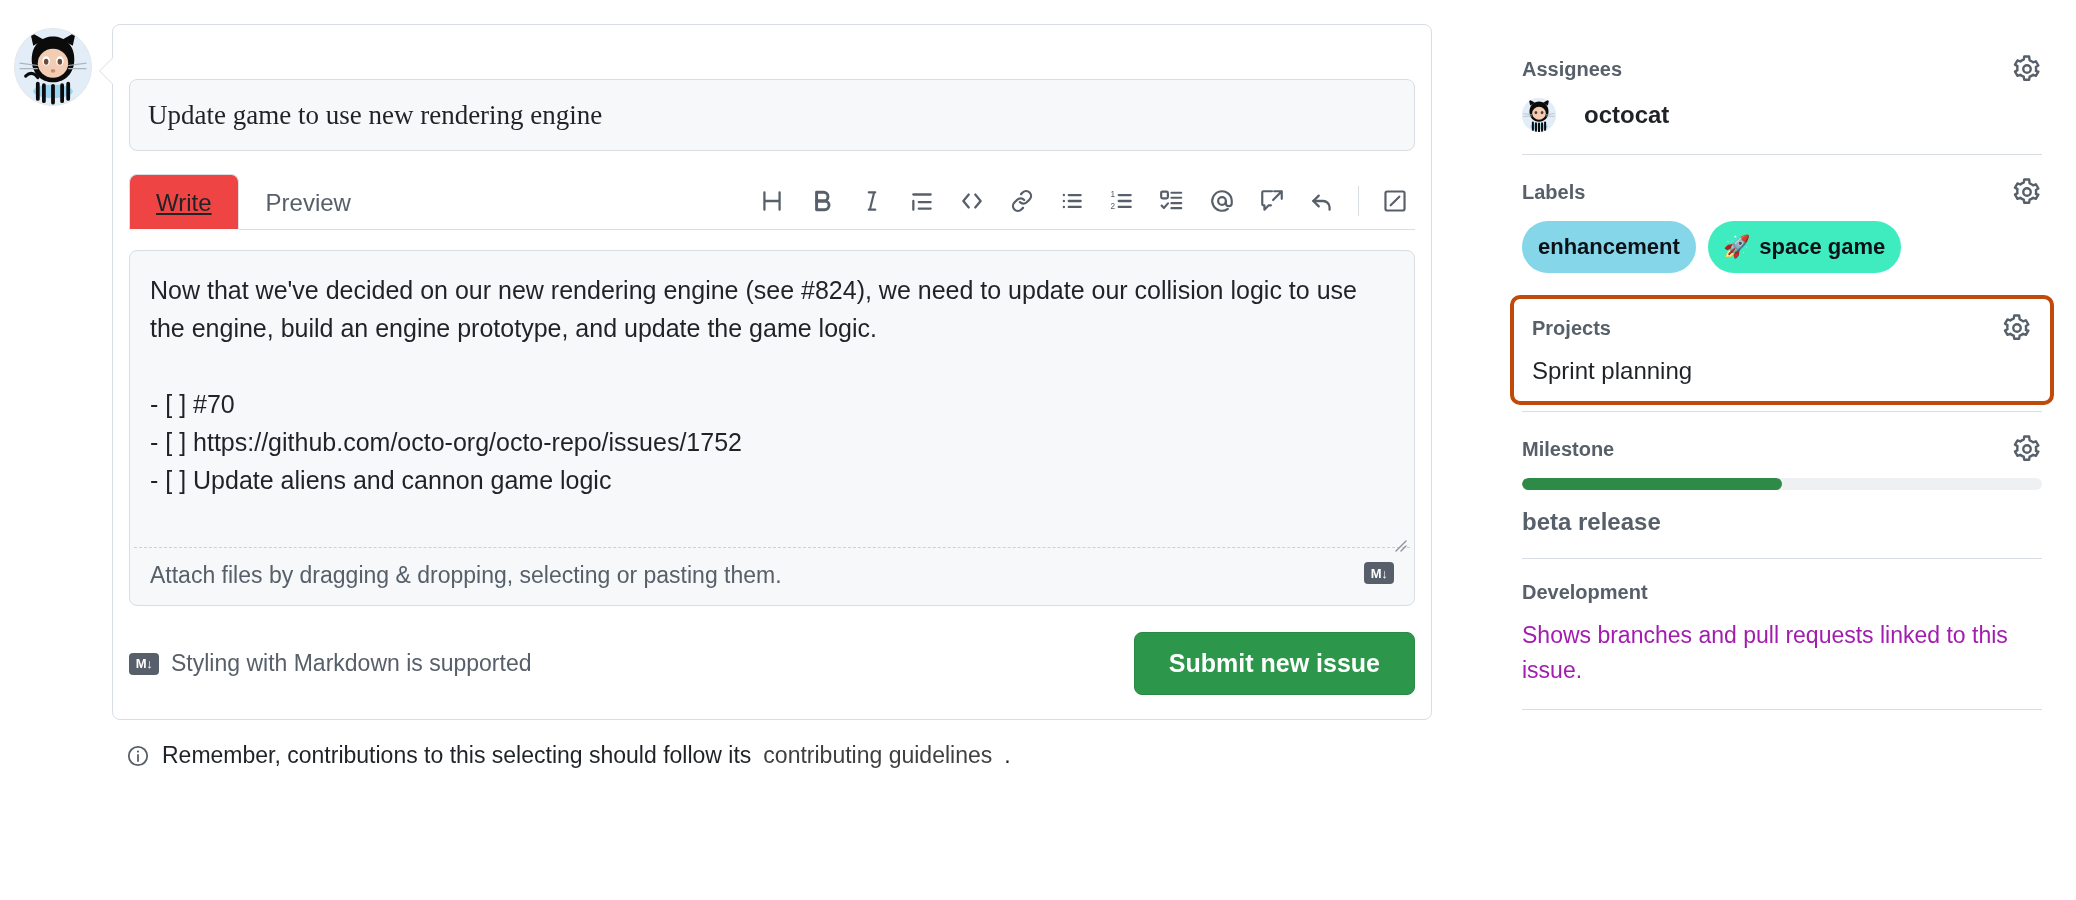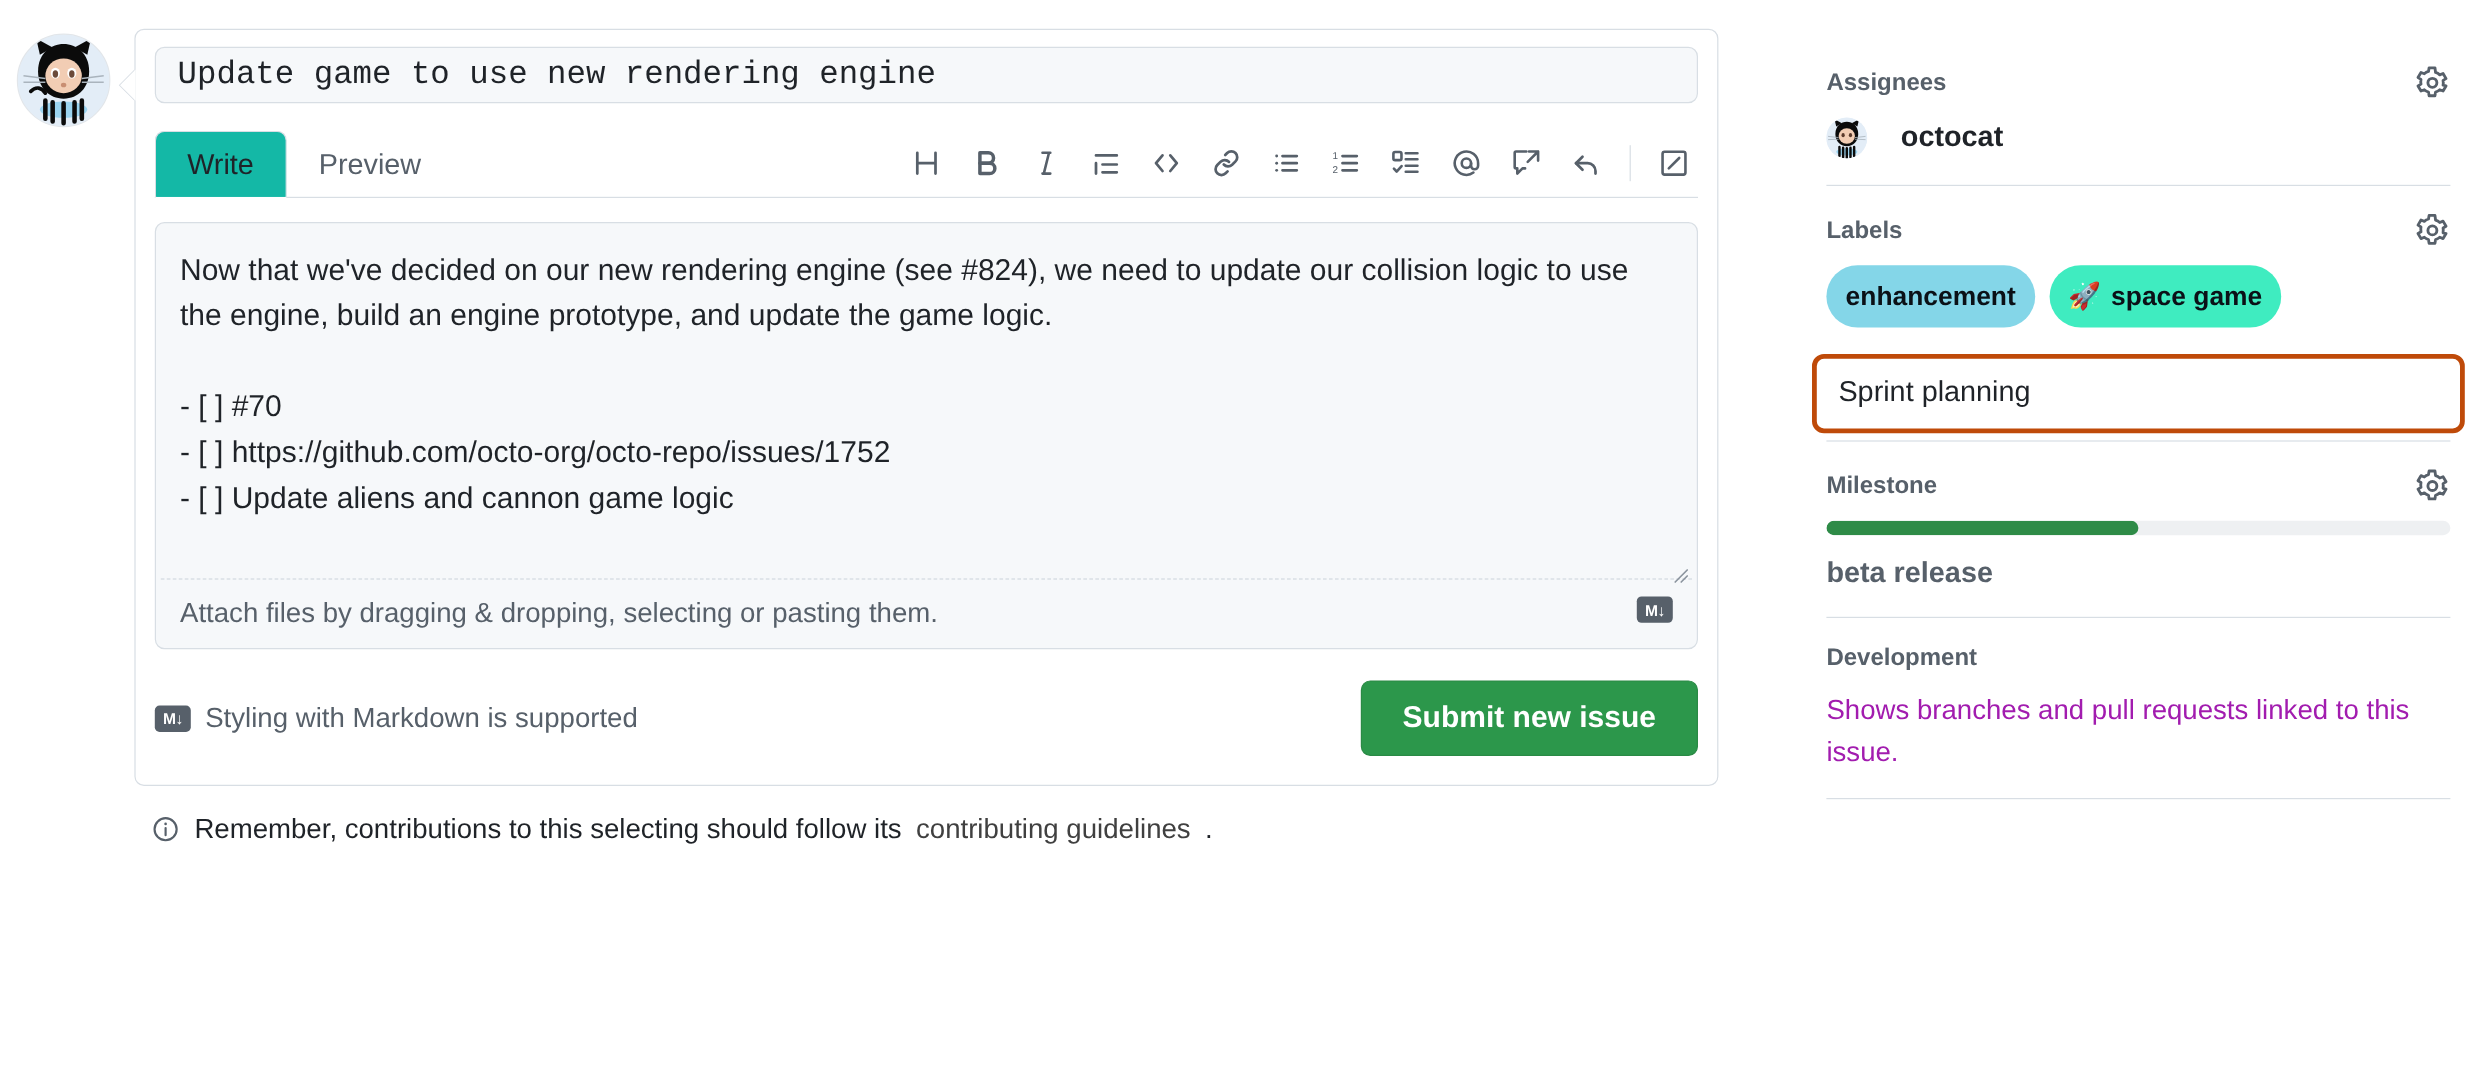--- a/index.html
+++ b/index.html
@@ -60,29 +60,30 @@
     border: 1px solid #d8dee4;
     border-radius: 8px;
     background: #ffffff;
     padding: 14px 16px 18px 16px;
     width: 1320px;
   }
 
   .title-input {
     display: block;
     width: 100%;
-    height: 47px;
+    height: 72px;
     background: #f6f8fa;
     border: 1px solid #d8dee4;
     border-radius: 8px;
     padding: 0 18px;
     font-size: 27px;
     color: #1f2328;
-    font-family: Liberation Mono, monospace;
+    font-family: Liberation Serif, serif;
     outline: none;
+    margin-top: 40px;
   }
 
   
   .tabs-row {
     display: flex;
     align-items: flex-end;
     margin-top: 22px;
     border-bottom: 1px solid #d8dee4;
     position: relative;
   }
@@ -93,23 +94,24 @@
     cursor: pointer;
     position: relative;
     bottom: -1px;
     border: 1px solid transparent;
     border-radius: 8px 8px 0 0;
     background: transparent;
     white-space: nowrap;
   }
   .tab.active {
     color: #1f2328;
-    background: #14b8a6;
+    background: #ef4444;
     border-color: #d8dee4;
     border-bottom-color: #ffffff;
+    text-decoration: underline;
   }
   .toolbar {
     margin-left: auto;
     display: flex;
     align-items: center;
     gap: 10px;
     padding-bottom: 8px;
   }
   .tb-btn {
     width: 40px; height: 40px;
@@ -541,20 +543,29 @@
           <span>enhancement</span>
         </span>
         <span class="label-chip" style="background: rgb(63, 236, 192);">
           <span>🚀</span>
           <span>space game</span>
         </span>
       </div>
     </div>
 
     <div class="highlight-box" style="border-color: rgb(191, 74, 9);">
+      <div class="side-head">
+        <span class="side-title">Projects</span>
+        <span class="gear">
+          <svg width="30" height="30" viewBox="0 0 24 24" fill="none" stroke="currentColor" stroke-width="1.9" stroke-linejoin="round">
+            <circle cx="12" cy="12" r="3"></circle>
+            <path d="M19.1 13.6a7.6 7.6 0 0 0 0-3.2l2-1.2-2-3.4-2.2.9a7.6 7.6 0 0 0-2.8-1.6L13.7 2h-3.9l-.4 2.4a7.6 7.6 0 0 0-2.8 1.6l-2.2-.9-2 3.4 2 1.2a7.6 7.6 0 0 0 0 3.2l-2 1.2 2 3.4 2.2-.9a7.6 7.6 0 0 0 2.8 1.6l.4 2.4h3.9l.4-2.4a7.6 7.6 0 0 0 2.8-1.6l2.2.9 2-3.4z"></path>
+          </svg>
+        </span>
+      </div>
       <div class="project-name">Sprint planning</div>
     </div>
     <div class="divider"></div>
 
     <div class="side-sec">
       <div class="side-head">
         <span class="side-title">Milestone</span>
         <span class="gear">
           <svg width="30" height="30" viewBox="0 0 24 24" fill="none" stroke="currentColor" stroke-width="1.9" stroke-linejoin="round">
             <circle cx="12" cy="12" r="3"></circle>

